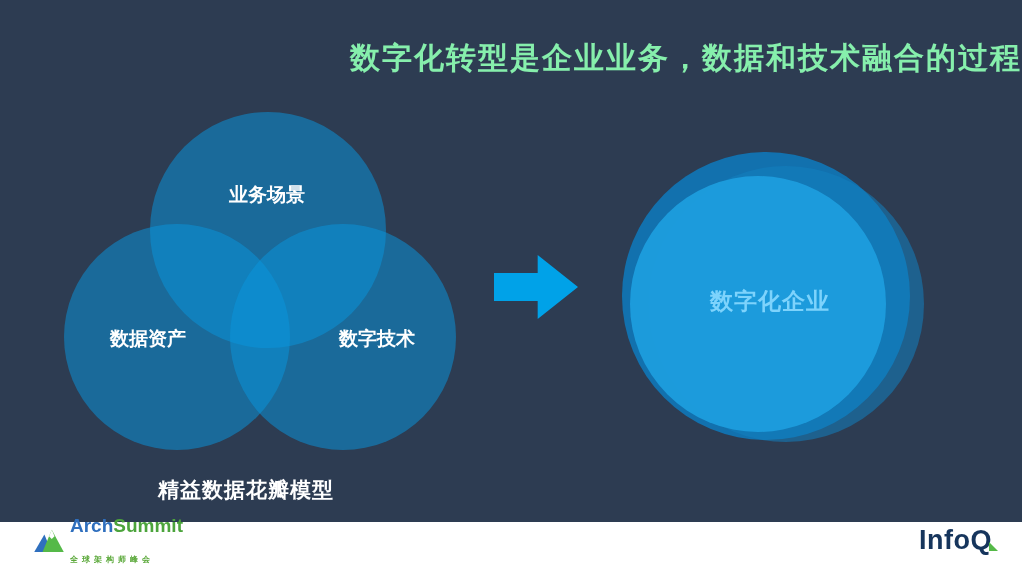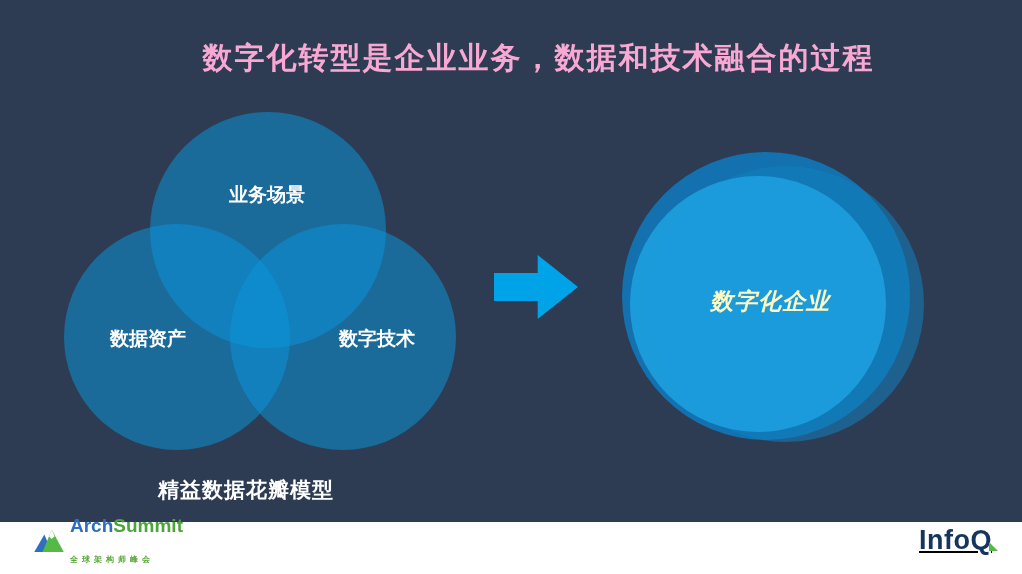--- a/index.html
+++ b/index.html
@@ -11,22 +11,22 @@
     position:relative;
     width:1022px;height:574px;
     background:#2d3c52;
     overflow:hidden;
     margin:0 auto;
   }
   .title{
     position:absolute;
     top:38px;left:0;right:0;
     margin:0;
-    text-align:center;
-    color:#f9a8d4;
+    text-align:right;
+    color:#86efac;
     font-size:30px;
     font-weight:bold;
     letter-spacing:2px;
     padding-left:55px;
     box-sizing:border-box;
   }
   
   .venn{position:absolute;top:0;left:0;width:520px;height:520px;}
   .circle{
     position:absolute;
@@ -84,25 +84,24 @@
     left:30px;top:36px;
     width:256px;height:256px;
     border-radius:50%;
     background:rgba(30,157,221,0.95);
   }
   .r-label{
     position:absolute;
     left:0;top:146px;
     width:340px;
     text-align:center;
-    color:#fef9c3;
+    color:#7dd3fc;
     font-size:23px;
     font-weight:bold;
     letter-spacing:1px;
-    font-style:italic;
   }
   
   .footer{
     position:absolute;
     left:0;bottom:0;
     width:100%;height:52px;
     background:#ffffff;
     display:flex;
     align-items:center;
     justify-content:space-between;
@@ -114,21 +113,21 @@
   .arch-word{font-size:19px;font-weight:bold;line-height:1;}
   .arch-blue{color:#2f6fbe;}
   .arch-green{color:#4ca43c;}
   .arch-sub{
     font-size:8px;
     color:#5aa839;
     letter-spacing:4px;
     margin-top:19px;
     font-weight:bold;
   }
-  .infoq-logo{position:relative;display:flex;align-items:center;text-decoration:underline;}
+  .infoq-logo{position:relative;display:flex;align-items:center;}
   .infoq-text{
     color:#16355c;
     font-size:27px;
     font-weight:800;
     letter-spacing:0.5px;
   }
   .infoq-accent{
     position:absolute;
     right:-6px;bottom:5px;
     width:0;height:0;

